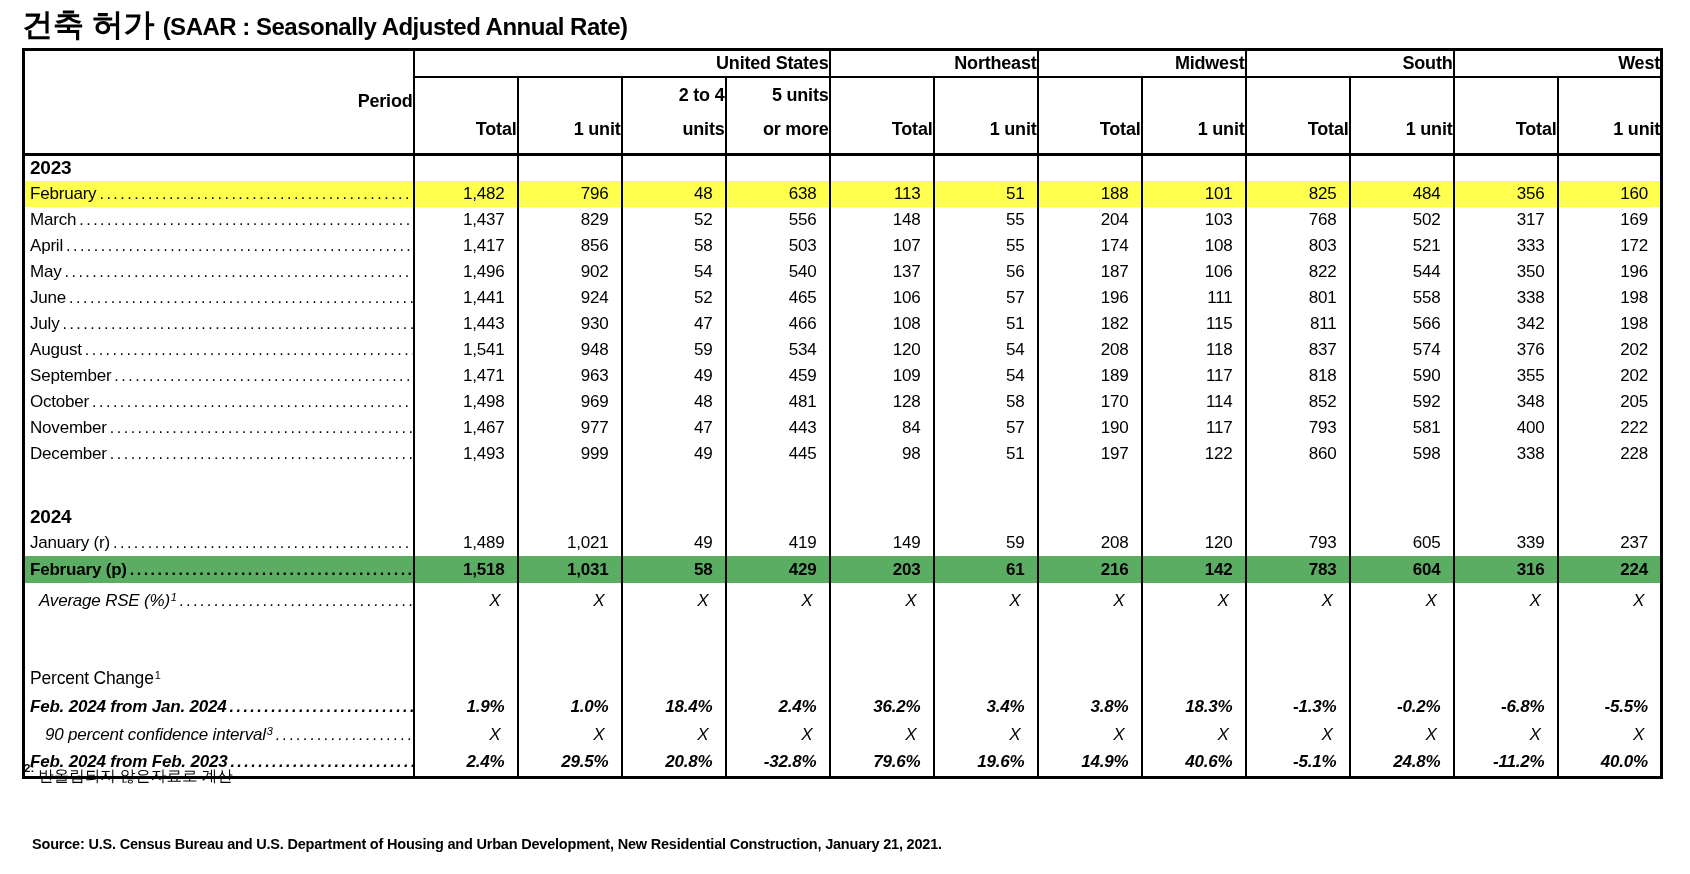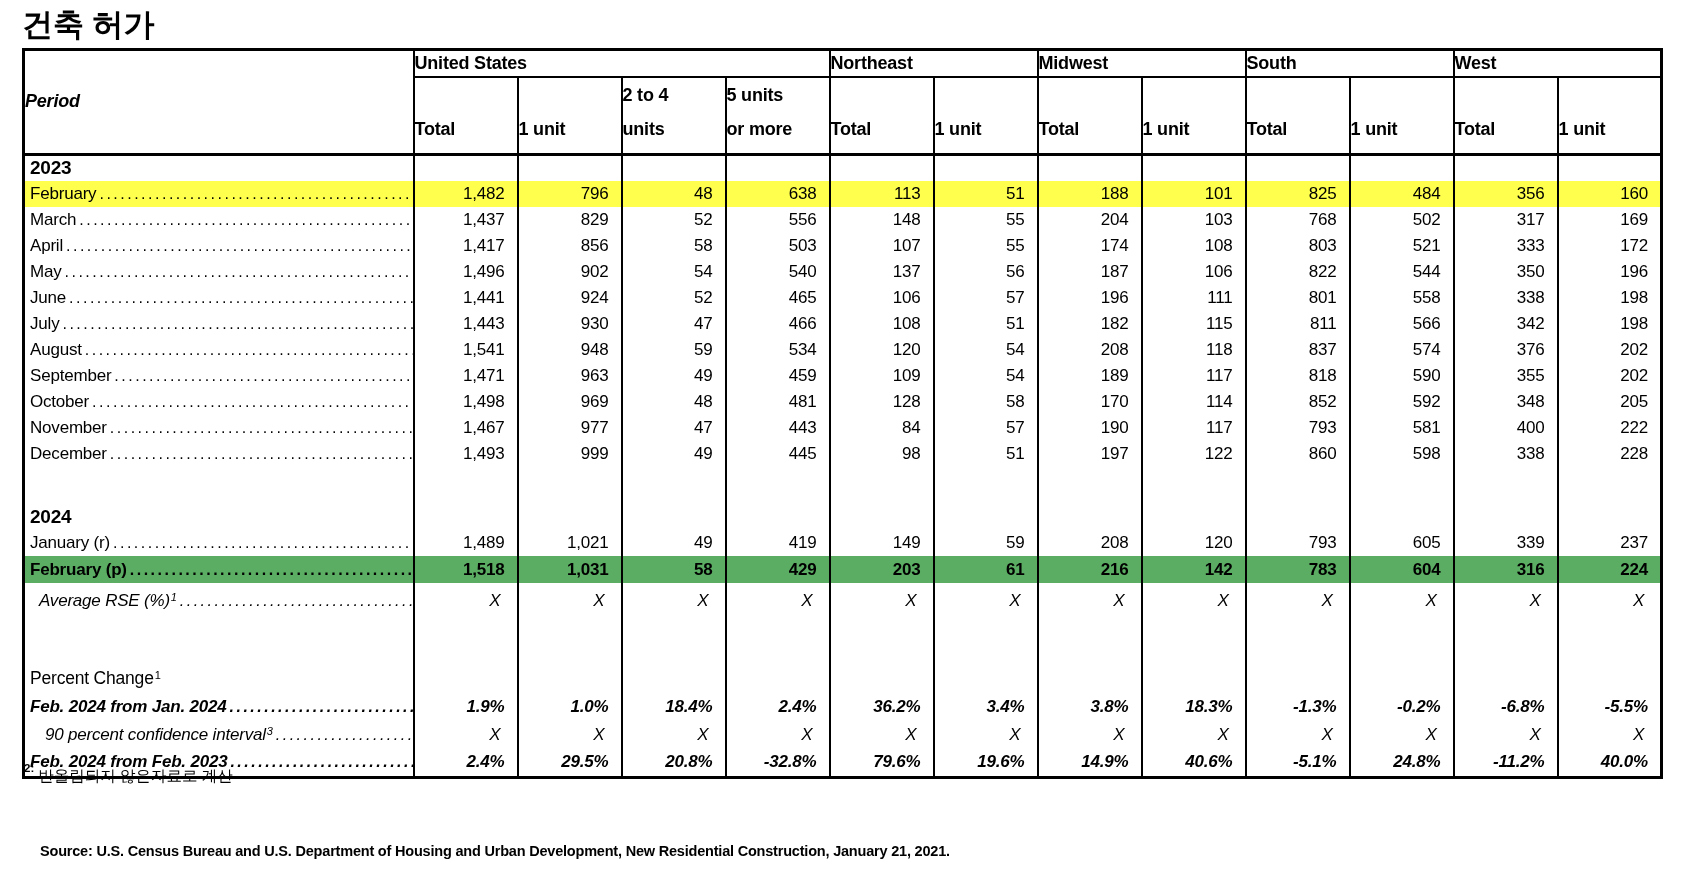--- a/index.html
+++ b/index.html
@@ -6,24 +6,24 @@
   .page{position:relative;width:1690px;height:874px;background:#fff;overflow:hidden;
         font-family:"Liberation Sans",sans-serif;color:#000;letter-spacing:-0.2px;padding-left:46px;}
   
   .title-line{position:absolute;left:22px;top:4px;display:flex;align-items:baseline;white-space:nowrap;}
   .t-ko{font-size:31px;font-weight:bold;letter-spacing:0;}
   .t-en{font-size:24px;font-weight:bold;margin-left:8px;letter-spacing:-0.5px;}
   
   .table-wrap{position:absolute;left:22px;top:48px;}
   table{border-collapse:collapse;table-layout:fixed;width:1638px;border:3px solid #000;}
   th,td{padding:0;color:#000;overflow:hidden;}
-  thead th{font-weight:bold;font-size:18px;text-align:left;}
+  thead th{font-weight:bold;font-size:18px;text-align:right;}
   tr.grp{height:27px;}
   th.gcell{border-left:2px solid #000;border-bottom:2px solid #000;vertical-align:middle;}
-  th.period-cell{border-right:2px solid #000;border-bottom:3px solid #000;vertical-align:middle;font-size:18px;font-style:italic;}
+  th.period-cell{border-right:2px solid #000;border-bottom:3px solid #000;vertical-align:middle;font-size:18px;}
   tr.sub{height:66px;}
   th.scell{border-left:2px solid #000;border-bottom:3px solid #000;vertical-align:bottom;
            padding-bottom:7px;white-space:pre-line;line-height:34px;}
   tbody td{border-left:2px solid #000;font-size:17px;}
   tbody td.lbl{border-left:none;}
   td.num{text-align:right;padding-right:12px;white-space:nowrap;}
   .lc{display:flex;align-items:baseline;padding-left:5px;overflow:hidden;}
   .lab{white-space:nowrap;}
   .lc sup{font-size:11px;vertical-align:super;position:relative;top:-5px;margin-left:1px;}
   .dots{flex:1 1 auto;overflow:hidden;white-space:nowrap;margin-left:3px;}
@@ -37,28 +37,29 @@
   tr.rse{height:36px;} tr.rse td{font-style:italic;} tr.rse .lc{padding-left:14px;} tr.rse td.num{padding-right:16px;}
   tr.plabel{height:30px;} tr.plabel .lab{font-size:17.5px;text-align:center;}
   tr.pct_bold{height:28px;} tr.pct_bold td{font-weight:bold;font-style:italic;}
   tr.pct_italic{height:28px;} tr.pct_italic td{font-style:italic;} tr.pct_italic .lc{padding-left:20px;} tr.pct_italic td.num{padding-right:16px;}
   tr.yellow td{background:var(--yellow,#FFFF4D);}
   tr.green td{background:var(--green,#5BAD63);}
   
   .fn{position:absolute;left:24px;font-size:15.5px;letter-spacing:0;white-space:nowrap;}
   .fn sup{font-size:11.5px;vertical-align:super;position:relative;top:-3px;margin-right:4px;font-weight:bold;}
   .fn2{top:765px;} .fn3{top:793px;}
-  .source{position:absolute;left:40px;top:836px;font-size:14.5px;font-weight:bold;white-space:nowrap;letter-spacing:-0.2px;margin-top:7px;}
+  .source{position:absolute;left:32px;top:836px;font-size:14.5px;font-weight:bold;white-space:nowrap;letter-spacing:-0.2px;}
 </style>
 </head>
 <body>
 
 <div class="page">
   <div class="title-line">
     <span class="t-ko">건축 허가</span>
+    <span class="t-en">(SAAR : Seasonally Adjusted Annual Rate)</span>
   </div>
 
   <div class="table-wrap">
     <table>
       <colgroup id="cols">
           <col style="width: 390px;">
           <col style="width: 104px;">
           <col style="width: 104px;">
           <col style="width: 104px;">
           <col style="width: 104px;">

